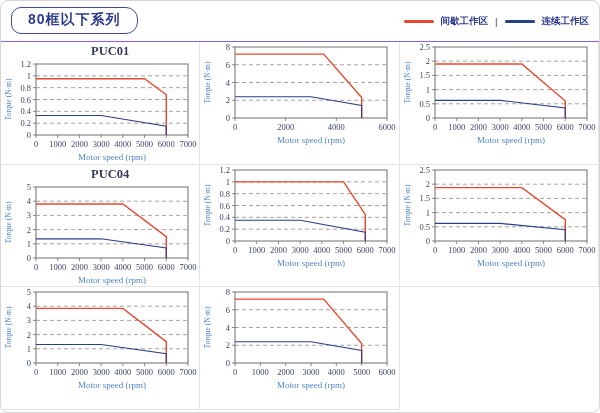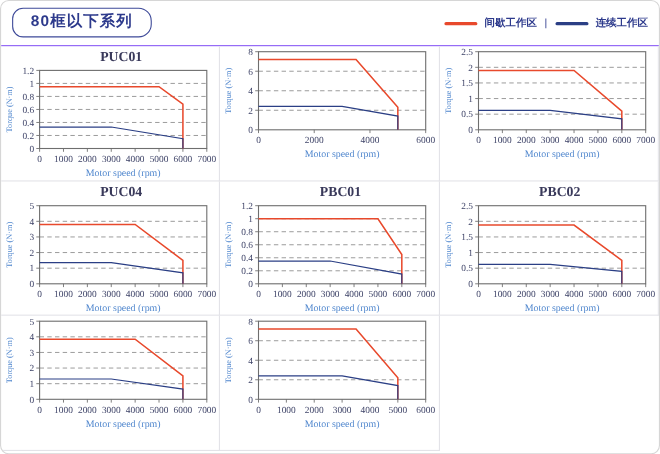--- a/index.html
+++ b/index.html
@@ -193,21 +193,20 @@
           <text x="29" y="22.200000000000003" text-anchor="end" class="tick">4</text>
           <line x1="31" y1="5" x2="34" y2="5" stroke="#6e6e6e" stroke-width="0.8"></line>
           <text x="29" y="8" text-anchor="end" class="tick">5</text>
           <polyline points="34,22.04 120.85714285714286,22.04 164.28571428571428,54.7 164.28571428571428,76" fill="none" stroke="#e8492c" stroke-width="1.4"></polyline>
           <polyline points="34,56.83 99.14285714285714,56.83 164.28571428571428,66.06 164.28571428571428,76" fill="none" stroke="#2b3f85" stroke-width="1.1"></polyline>
           <text x="110" y="101" text-anchor="middle" class="axis-label">Motor speed (rpm)</text>
           <text text-anchor="middle" class="axis-label ylab" transform="translate(9,40.5) rotate(-90)">Torque (N·m)</text>
         </svg>
       </div>
       <div class="cell">
-        <div class="chart-title"><span>PBC01</span></div>
         <svg width="196" height="104">
           <line x1="34" y1="64.16666666666667" x2="186" y2="64.16666666666667" stroke="#9b9b9b" stroke-width="0.9" stroke-dasharray="4,3"></line>
           <line x1="34" y1="52.33333333333333" x2="186" y2="52.33333333333333" stroke="#9b9b9b" stroke-width="0.9" stroke-dasharray="4,3"></line>
           <line x1="34" y1="40.5" x2="186" y2="40.5" stroke="#9b9b9b" stroke-width="0.9" stroke-dasharray="4,3"></line>
           <line x1="34" y1="28.666666666666664" x2="186" y2="28.666666666666664" stroke="#9b9b9b" stroke-width="0.9" stroke-dasharray="4,3"></line>
           <line x1="34" y1="16.83333333333333" x2="186" y2="16.83333333333333" stroke="#9b9b9b" stroke-width="0.9" stroke-dasharray="4,3"></line>
           <rect x="34" y="5" width="152" height="71" fill="none" stroke="#6e6e6e" stroke-width="1"></rect>
           <line x1="34" y1="76" x2="34" y2="79" stroke="#6e6e6e" stroke-width="0.8"></line>
           <text x="34" y="88" text-anchor="middle" class="tick">0</text>
           <line x1="55.714285714285715" y1="76" x2="55.714285714285715" y2="79" stroke="#6e6e6e" stroke-width="0.8"></line>
@@ -238,21 +237,20 @@
           <text x="29" y="19.83333333333333" text-anchor="end" class="tick">1</text>
           <line x1="31" y1="5" x2="34" y2="5" stroke="#6e6e6e" stroke-width="0.8"></line>
           <text x="29" y="8" text-anchor="end" class="tick">1.2</text>
           <polyline points="34,16.83333333333333 142.57142857142856,16.83333333333333 164.28571428571428,49.375 164.28571428571428,76" fill="none" stroke="#e8492c" stroke-width="1.4"></polyline>
           <polyline points="34,55.29166666666667 99.14285714285714,55.29166666666667 164.28571428571428,67.125 164.28571428571428,76" fill="none" stroke="#2b3f85" stroke-width="1.1"></polyline>
           <text x="110" y="101" text-anchor="middle" class="axis-label">Motor speed (rpm)</text>
           <text text-anchor="middle" class="axis-label ylab" transform="translate(9,40.5) rotate(-90)">Torque (N·m)</text>
         </svg>
       </div>
       <div class="cell">
-        <div class="chart-title"><span>PBC02</span></div>
         <svg width="196" height="104">
           <line x1="34" y1="61.8" x2="186" y2="61.8" stroke="#9b9b9b" stroke-width="0.9" stroke-dasharray="4,3"></line>
           <line x1="34" y1="47.6" x2="186" y2="47.6" stroke="#9b9b9b" stroke-width="0.9" stroke-dasharray="4,3"></line>
           <line x1="34" y1="33.4" x2="186" y2="33.4" stroke="#9b9b9b" stroke-width="0.9" stroke-dasharray="4,3"></line>
           <line x1="34" y1="19.200000000000003" x2="186" y2="19.200000000000003" stroke="#9b9b9b" stroke-width="0.9" stroke-dasharray="4,3"></line>
           <rect x="34" y="5" width="152" height="71" fill="none" stroke="#6e6e6e" stroke-width="1"></rect>
           <line x1="34" y1="76" x2="34" y2="79" stroke="#6e6e6e" stroke-width="0.8"></line>
           <text x="34" y="88" text-anchor="middle" class="tick">0</text>
           <line x1="55.714285714285715" y1="76" x2="55.714285714285715" y2="79" stroke="#6e6e6e" stroke-width="0.8"></line>
           <text x="55.714285714285715" y="88" text-anchor="middle" class="tick">1000</text>

